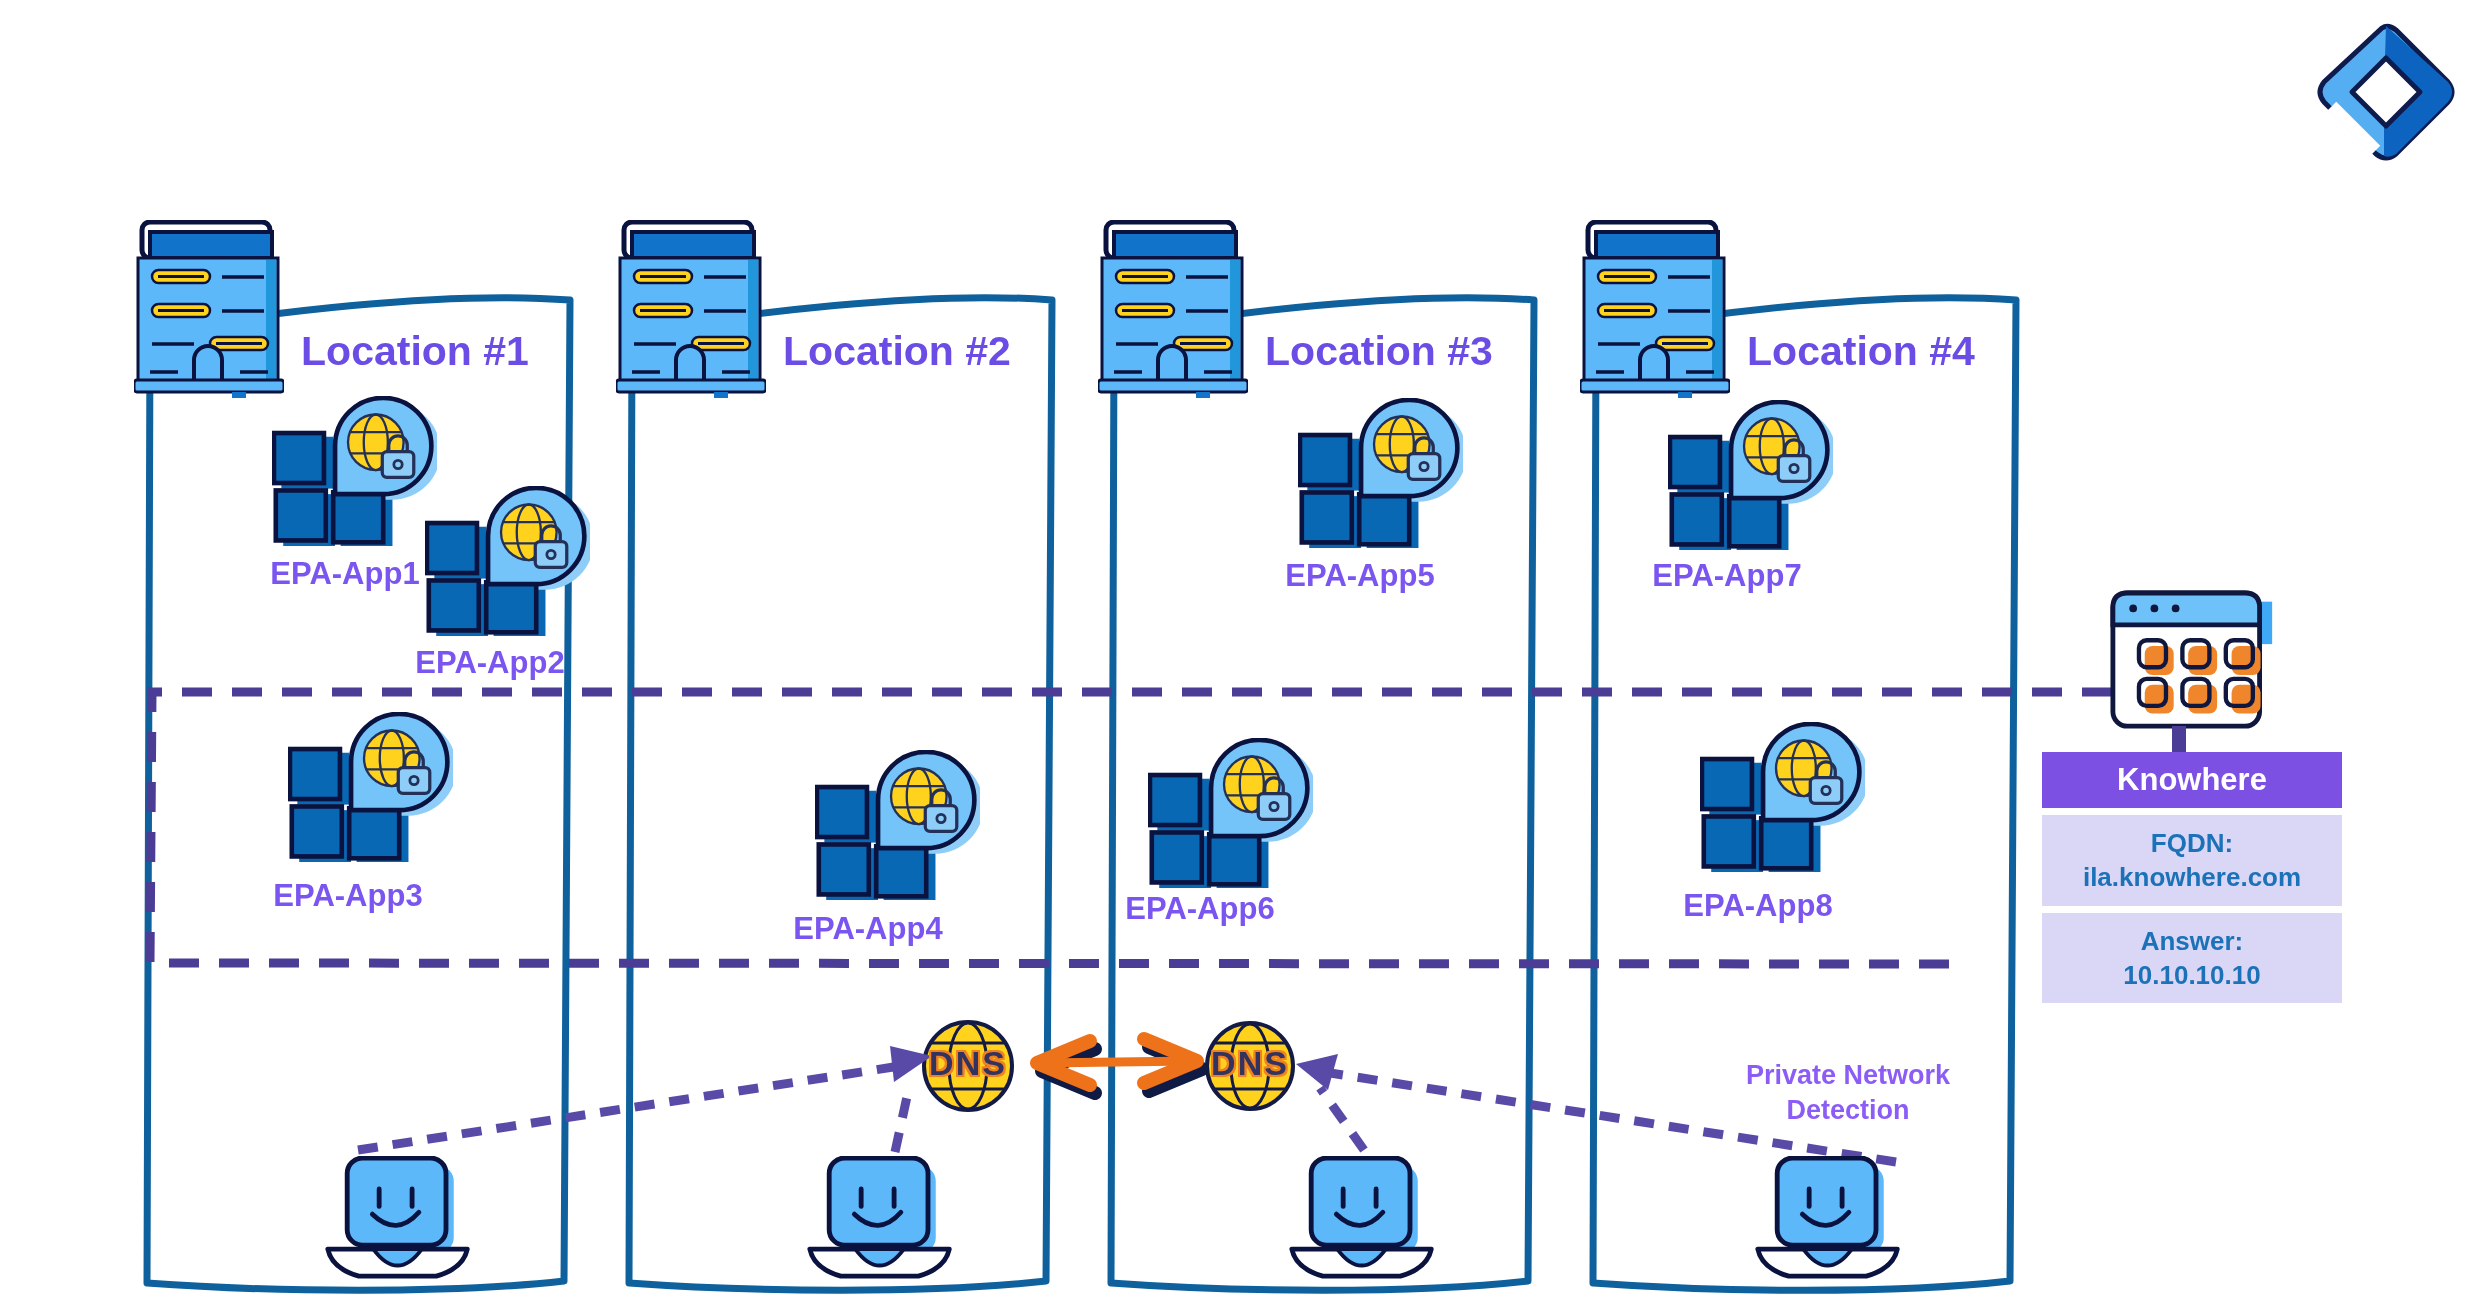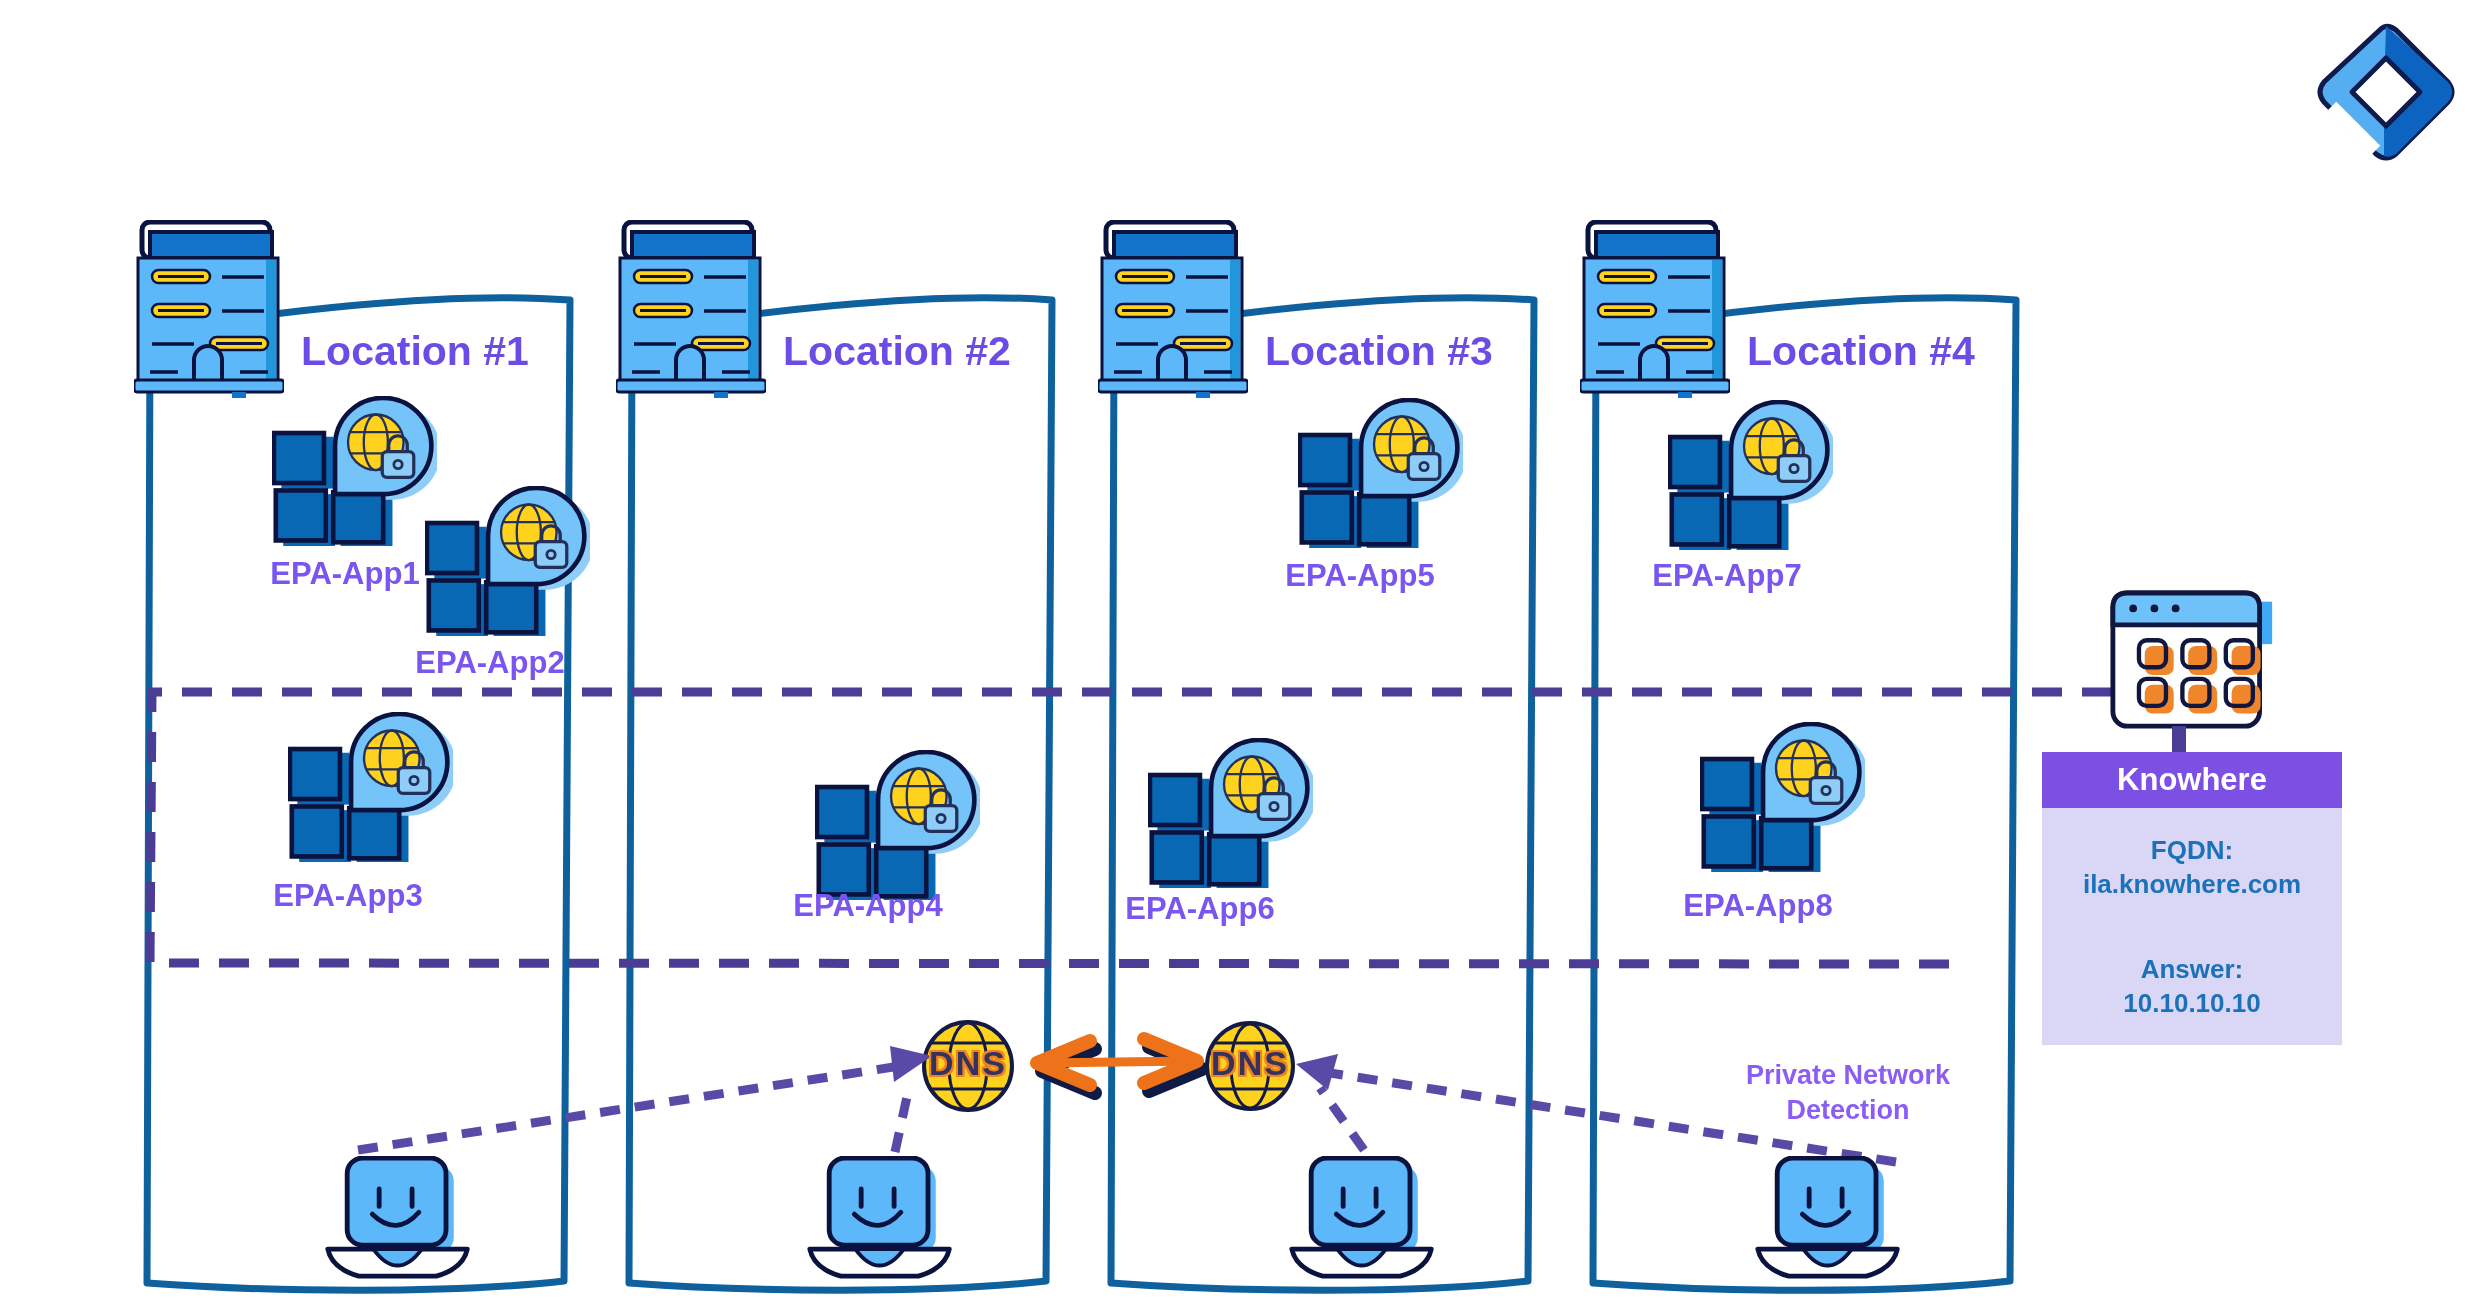--- a/index.html
+++ b/index.html
@@ -36,21 +36,21 @@
     border-radius:0 0 0 26px;
   }
   .connector{position:absolute;left:2172px;top:726px;width:14px;height:26px;background:#4b3d96;}
   .ktable{position:absolute;left:2042px;top:752px;width:300px;}
   .ktable .hdr{
     background:#7b50e3;color:#ffffff;font-size:31px;font-weight:800;
     text-align:center;padding:10px 8px;
   }
   .ktable .row{
     background:#dad6f5;color:#1b72b8;font-size:26px;font-weight:800;
-    text-align:center;padding:25px 6px;line-height:1.32;
+    text-align:center;padding:11px 6px;margin-top:7px;line-height:1.32;
   }
   .hidden-defs{position:absolute;width:0;height:0;overflow:hidden;}
 </style>
 </head>
 <body>
 
 <div class="canvas">
 
   <svg class="hidden-defs" aria-hidden="true">
     <defs>
@@ -222,21 +222,21 @@
   <div class="app-label" style="left:370px;top:645px">EPA-App2</div>
 
   <svg class="abs" style="left:288px;top:712px" width="165" height="150">
       <use href="#sym-app"></use>
     </svg>
   <div class="app-label" style="left:228px;top:878px">EPA-App3</div>
 
   <svg class="abs" style="left:815px;top:750px" width="165" height="150">
       <use href="#sym-app"></use>
     </svg>
-  <div class="app-label" style="left:748px;top:888px">EPA-App4</div>
+  <div class="app-label" style="left:748px;top:911px">EPA-App4</div>
 
   <svg class="abs" style="left:1298px;top:398px" width="165" height="150">
       <use href="#sym-app"></use>
     </svg>
   <div class="app-label" style="left:1240px;top:558px">EPA-App5</div>
 
   <svg class="abs" style="left:1148px;top:738px" width="165" height="150">
       <use href="#sym-app"></use>
     </svg>
   <div class="app-label" style="left:1080px;top:891px">EPA-App6</div>

